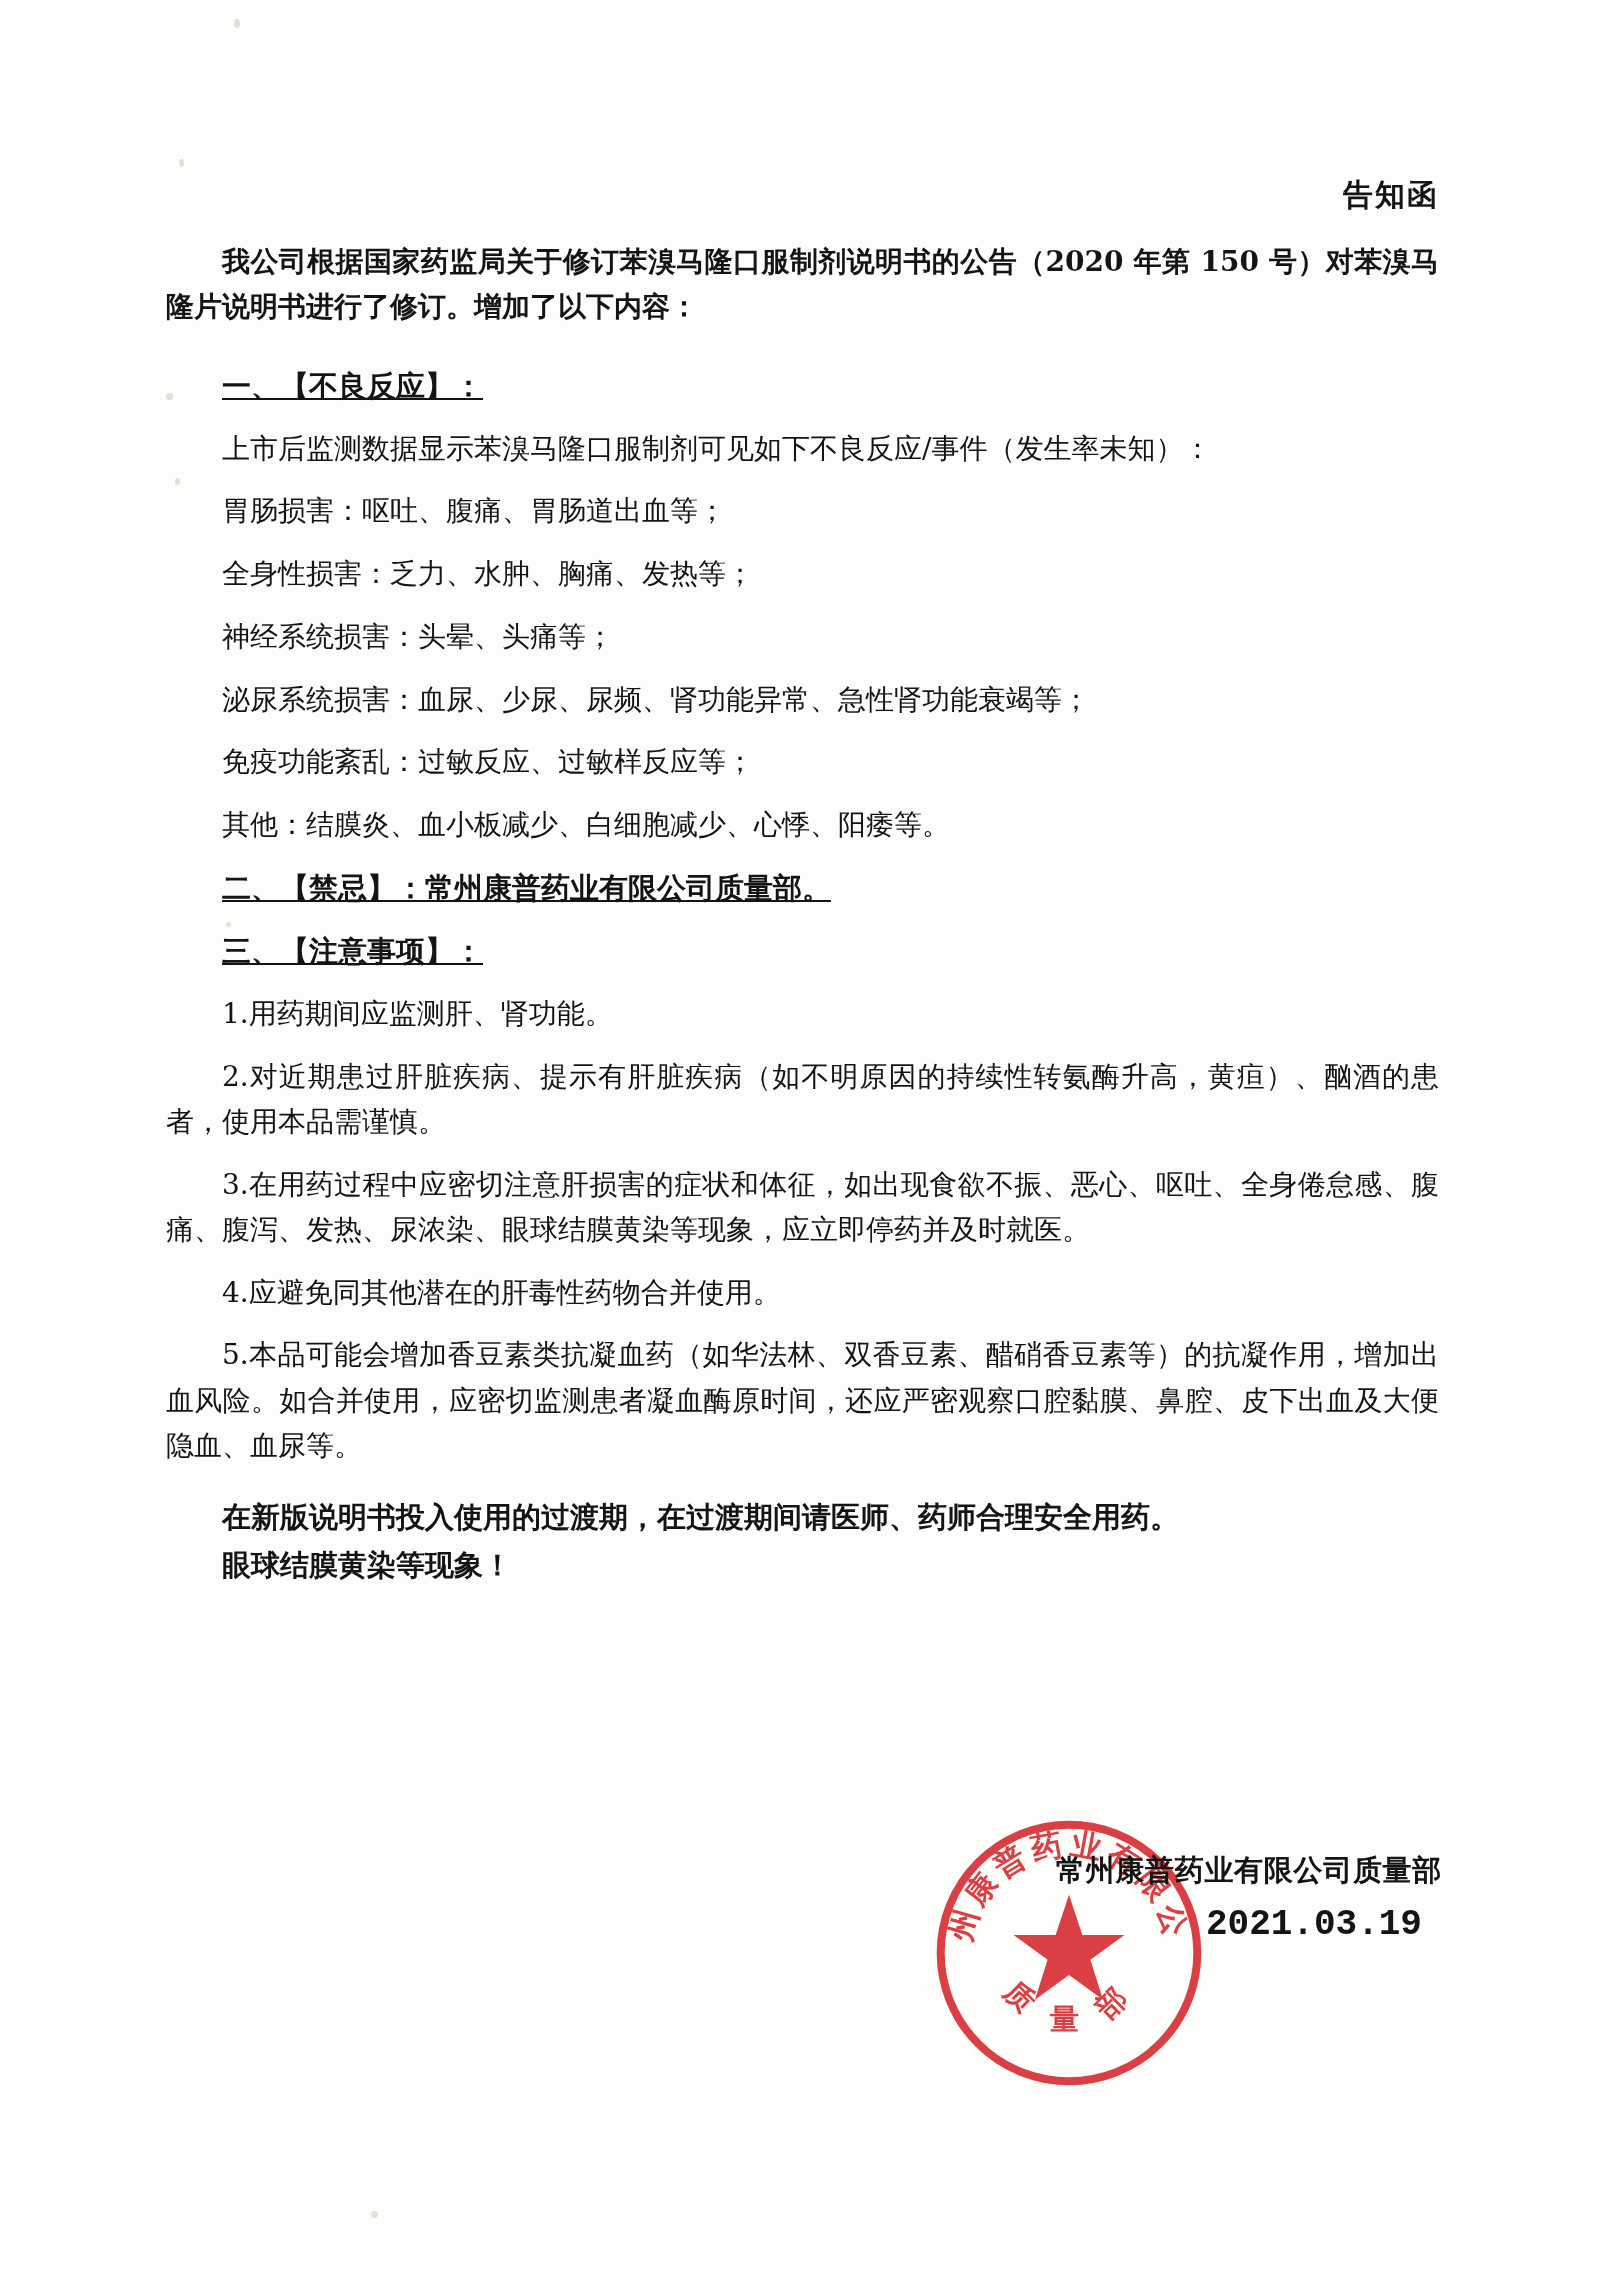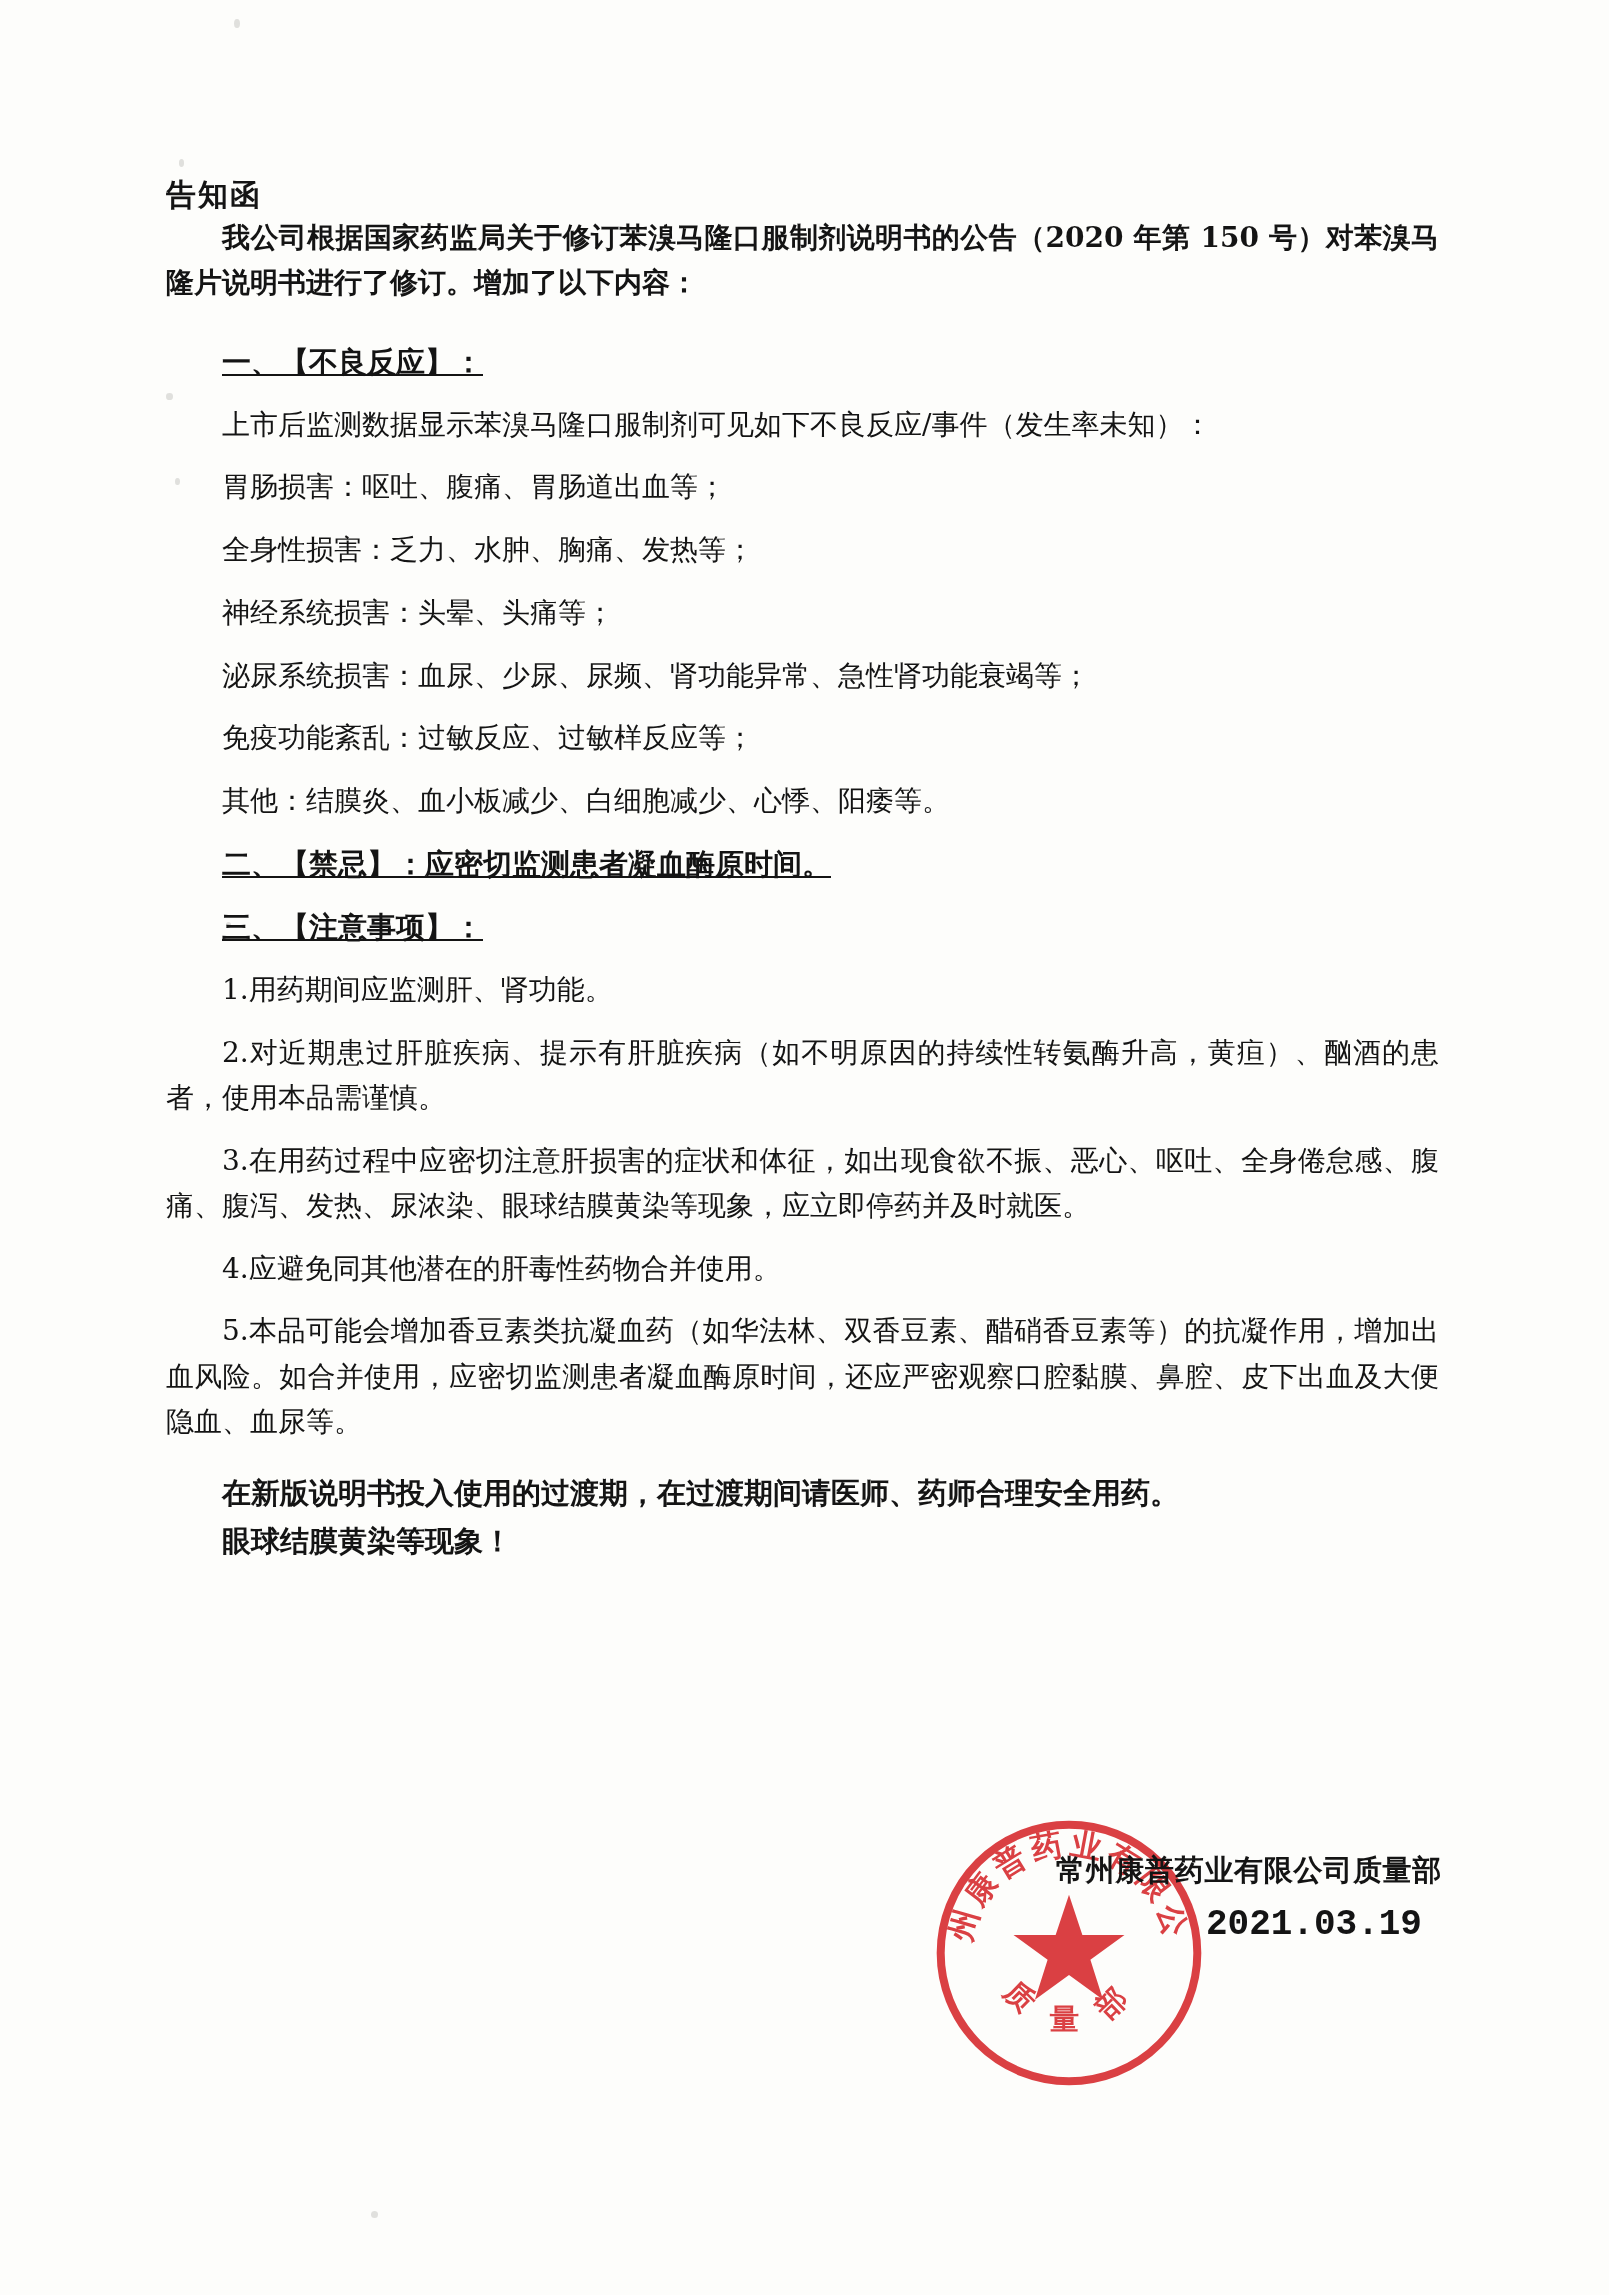--- a/index.html
+++ b/index.html
@@ -33,24 +33,25 @@
   }
 
   .content {
     position: absolute;
     left: 166px;
     top: 175px;
     width: 1273px;
   }
 
   .doc-title {
-    text-align: left;
+    text-align: right;
     font-size: 30px;
     font-weight: 700;
     letter-spacing: 2px;
+    margin-bottom: 24px;
     font-family: "DejaVu Serif", "Liberation Serif", serif;
   }
 
   p {
     margin: 0 0 14.7px 0;
     font-size: 28px;
     line-height: 1.62;
     text-align: justify;
     font-family: "DejaVu Serif", "Liberation Serif", serif;
   }
@@ -153,21 +154,21 @@
 
     <p class="heading">一、【不良反应】：</p>
     <p class="sub">上市后监测数据显示苯溴马隆口服制剂可见如下不良反应/事件（发生率未知）：</p>
     <p class="list-item">胃肠损害：呕吐、腹痛、胃肠道出血等；</p>
     <p class="list-item">全身性损害：乏力、水肿、胸痛、发热等；</p>
     <p class="list-item">神经系统损害：头晕、头痛等；</p>
     <p class="list-item">泌尿系统损害：血尿、少尿、尿频、肾功能异常、急性肾功能衰竭等；</p>
     <p class="list-item">免疫功能紊乱：过敏反应、过敏样反应等；</p>
     <p class="list-item">其他：结膜炎、血小板减少、白细胞减少、心悸、阳痿等。</p>
 
-    <p class="heading">二、【禁忌】：应密切监测患者凝血酶原时间。</p>
+    <p class="heading">二、【禁忌】：常州康普药业有限公司质量部。</p>
 
     <p class="heading">三、【注意事项】：</p>
     <p class="list-item">1.用药期间应监测肝、肾功能。</p>
     <p class="list-item">2.对近期患过肝脏疾病、提示有肝脏疾病（如不明原因的持续性转氨酶升高，黄疸）、酗酒的患者，使用本品需谨慎。</p>
     <p class="list-item">3.在用药过程中应密切注意肝损害的症状和体征，如出现食欲不振、恶心、呕吐、全身倦怠感、腹痛、腹泻、发热、尿浓染、眼球结膜黄染等现象，应立即停药并及时就医。</p>
     <p class="list-item">4.应避免同其他潜在的肝毒性药物合并使用。</p>
     <p class="list-item">5.本品可能会增加香豆素类抗凝血药（如华法林、双香豆素、醋硝香豆素等）的抗凝作用，增加出血风险。如合并使用，应密切监测患者凝血酶原时间，还应严密观察口腔黏膜、鼻腔、皮下出血及大便隐血、血尿等。</p>
 
     <p class="closing">在新版说明书投入使用的过渡期，在过渡期间请医师、药师合理安全用药。</p>
     <p class="thanks">眼球结膜黄染等现象！</p>

